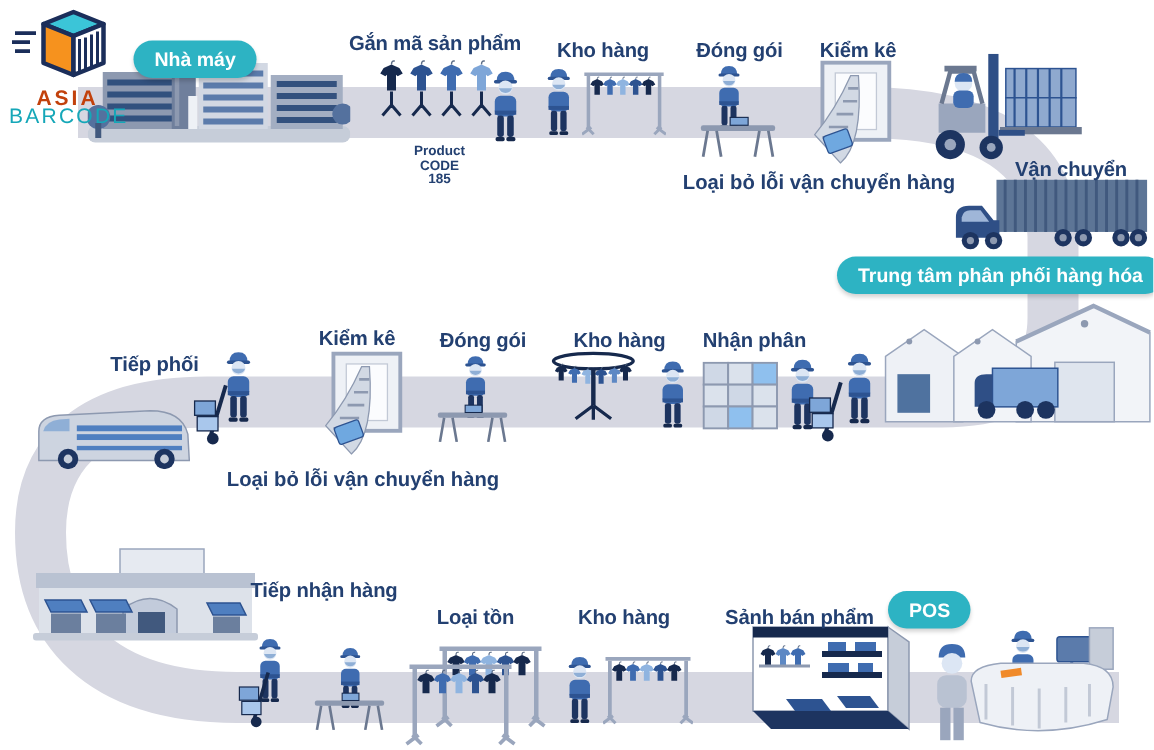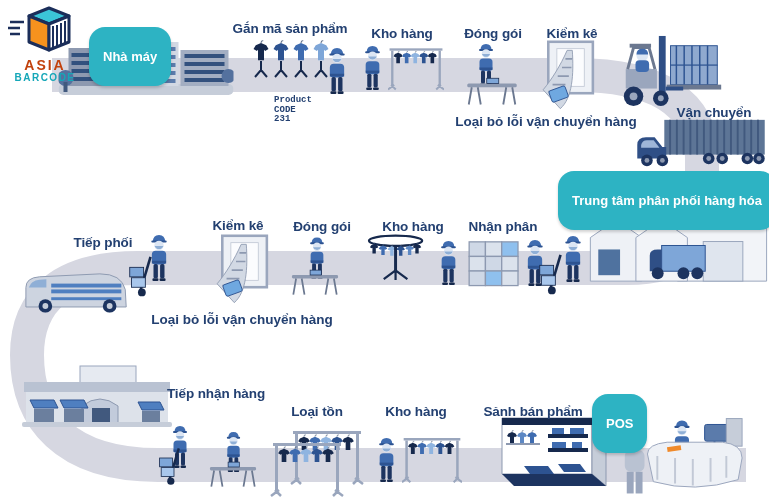--- a/index.html
+++ b/index.html
@@ -5,27 +5,27 @@
   html,body{margin:0;padding:0;background:#ffffff;}
   .stage{position:relative;width:769px;height:500px;background:#fff;overflow:hidden;
          font-family:"Liberation Sans",sans-serif;}
   .road{position:absolute;left:0;top:0;z-index:1;}
   .scene{position:absolute;z-index:2;}
   .lbl{position:absolute;transform:translateX(-50%);color:#234071;font-weight:bold;
        font-size:13.5px;white-space:nowrap;z-index:3;letter-spacing:-0.1px;}
   .note{position:absolute;transform:translateX(-50%);color:#234071;font-weight:bold;
         font-size:13.5px;white-space:nowrap;z-index:3;}
   .code{position:absolute;transform:translateX(-50%);color:#234071;font-weight:bold;
-        font-size:9px;line-height:9.5px;z-index:3;font-family:Liberation Mono, monospace;}
+        font-size:9px;line-height:9.5px;text-align:center;z-index:3;}
   .pill{position:absolute;background:#2db3c3;color:#fff;font-weight:bold;font-size:13px;
-        padding:22px 14px;border-radius:16px;white-space:nowrap;z-index:3;
+        padding:5px 14px;border-radius:16px;white-space:nowrap;z-index:3;
         box-shadow:0 2px 3px rgba(0,0,0,.18);}
   .logo{position:absolute;left:6px;top:6px;width:78px;text-align:center;z-index:3;}
   .logo-asia{color:#c2410c;font-weight:bold;font-size:14px;letter-spacing:2px;line-height:14px;margin-top:2px;}
-  .logo-barcode{color:#15a7b8;font-weight:bold;font-size:10px;letter-spacing:1.5px;line-height:11px;}
+  .logo-barcode{color:#15a7b8;font-weight:normal;font-size:14px;letter-spacing:1.5px;line-height:11px;}
   .defs{position:absolute;width:0;height:0;overflow:hidden;}
   svg{display:block;}
 </style>
 </head>
 <body>
 
 <svg class="defs" aria-hidden="true">
   <defs>
     <symbol id="sym-worker" viewBox="0 0 40 90">
       <path d="M9 15 Q9 3 20 3 Q31 3 31 15 Z" fill="#3f6cb0"></path>
@@ -304,21 +304,21 @@
     <use href="#sym-shirt" x="2" y="2" width="18" height="21" fill="#16294d"></use>
     <use href="#sym-shirt" x="22" y="2" width="18" height="21" fill="#2d5391"></use>
     <use href="#sym-shirt" x="42" y="2" width="18" height="21" fill="#3f6cb0"></use>
     <use href="#sym-shirt" x="62" y="2" width="18" height="21" fill="#7ea6d8"></use>
     <path d="M11 23 V32 M11 32 l-6 7 M11 32 l6 7 M31 23 V32 M31 32 l-6 7 M31 32 l6 7 M51 23 V32 M51 32 l-6 7 M51 32 l6 7 M71 23 V32 M71 32 l-6 7 M71 32 l6 7" stroke="#16294d" stroke-width="2" fill="none"></path>
     <use href="#sym-worker" x="76" y="8" width="22" height="50"></use>
   </svg>
   <div class="code" style="left:293px;top:96px">
     <div>Product</div>
     <div>CODE</div>
-    <div>231</div>
+    <div>185</div>
   </div>
 
   <div class="lbl" style="left:402px;top:26px">Kho hàng</div>
   <svg class="scene" style="left:362px;top:40px" width="82" height="56" viewBox="0 0 82 56">
     <use href="#sym-worker" x="0" y="4" width="21" height="48"></use>
     <use href="#sym-rack" x="26" y="2" width="56" height="50"></use>
   </svg>
 
   <div class="lbl" style="left:493px;top:26px">Đóng gói</div>
   <svg class="scene" style="left:458px;top:42px" width="70" height="64" viewBox="0 0 70 64">

